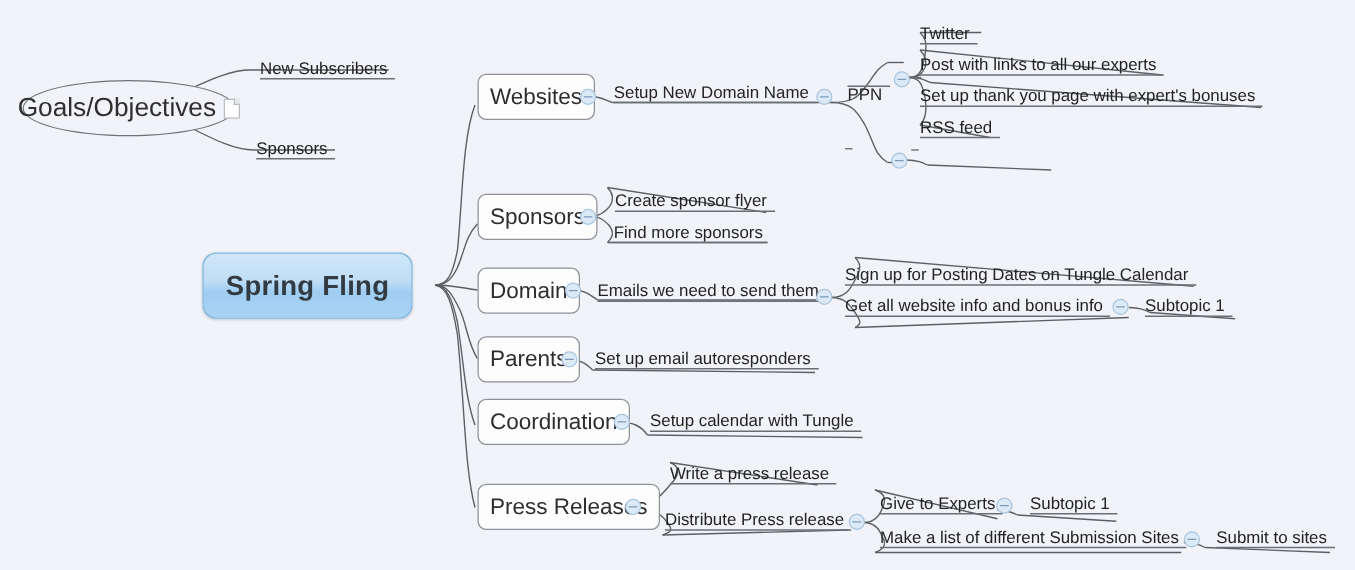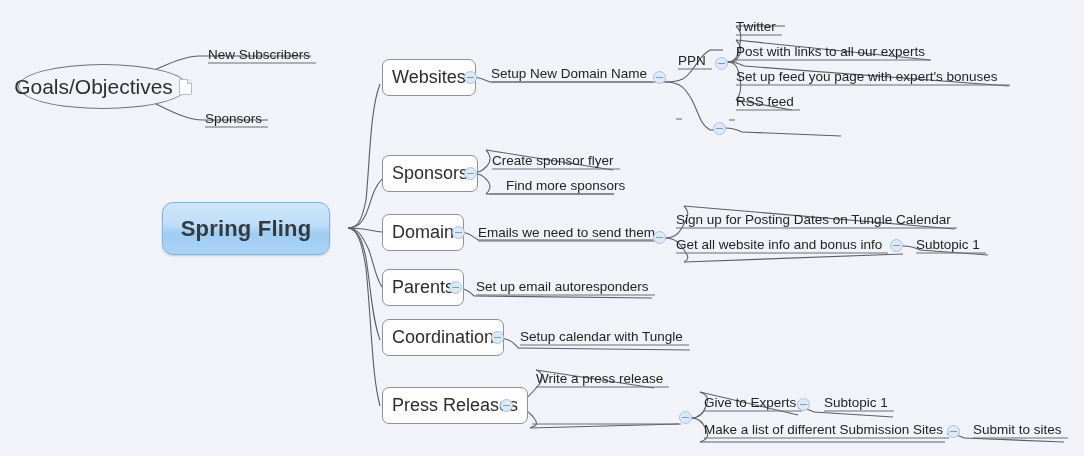--- a/index.html
+++ b/index.html
@@ -268,56 +268,56 @@
   <div class="node branch-node" style="left:382px; top:59px;">
     <span>Websites</span>
   </div>
   <div class="toggle" style="left:464px; top:71px;"></div>
 
   <div class="node text-node t13" style="left:491px; top:66px;">
     <span>Setup New Domain Name</span>
   </div>
   <div class="toggle" style="left:653px; top:71px;"></div>
 
-  <div class="node text-node t13" style="left:678px; top:53px;text-align:right;">
+  <div class="node text-node t13" style="left:678px; top:68px;text-align:right;">
     <span>PPN</span>
   </div>
   <div class="toggle" style="left:715px; top:57px;"></div>
 
   <div class="node text-node t13" style="left:676px; top:118px;">
     <span></span>
   </div>
   <div class="toggle" style="left:713px; top:122px;"></div>
 
   <div class="node text-node t13" style="left:736px; top:19px;">
     <span>Twitter</span>
   </div>
   <div class="node text-node t13" style="left:736px; top:44px;">
     <span>Post with links to all our experts</span>
   </div>
   <div class="node text-node t13" style="left:736px; top:69px;">
-    <span>Set up feed you page with expert's bonuses</span>
+    <span>Set up thank you page with expert's bonuses</span>
   </div>
   <div class="node text-node t13" style="left:736px; top:94px;">
     <span>RSS feed</span>
   </div>
 
   <div class="node text-node t13" style="left:729px; top:119px;">
     <span></span>
   </div>
 
   <div class="node branch-node" style="left:382px; top:155px;">
     <span>Sponsors</span>
   </div>
   <div class="toggle" style="left:464px; top:167px;"></div>
 
   <div class="node text-node t13" style="left:492px; top:153px;">
     <span>Create sponsor flyer</span>
   </div>
-  <div class="node text-node t13" style="left:486px; top:178px;padding-left:20px;">
+  <div class="node text-node t13" style="left:471px; top:178px;padding-left:20px;">
     <span>Find more sponsors</span>
   </div>
 
   <div class="node branch-node" style="left:382px; top:214px;">
     <span>Domain</span>
   </div>
   <div class="toggle" style="left:452px; top:226px;"></div>
 
   <div class="node text-node t13" style="left:478px; top:225px;">
     <span>Emails we need to send them</span>
@@ -355,20 +355,23 @@
 
   <div class="node branch-node" style="left:382px; top:387px;">
     <span>Press Releases</span>
   </div>
   <div class="toggle" style="left:500px; top:399px;"></div>
 
   <div class="node text-node t13" style="left:536px; top:371px;align-items:flex-end;">
     <span>Write a press release</span>
   </div>
 
+  <div class="node text-node t13" style="left:532px; top:408px;">
+    <span>Distribute Press release</span>
+  </div>
   <div class="toggle" style="left:679px; top:411px;"></div>
 
   <div class="node text-node t13" style="left:704px; top:395px;">
     <span>Give to Experts</span>
   </div>
   <div class="toggle" style="left:797px; top:398px;"></div>
   <div class="node text-node t13" style="left:824px; top:395px;">
     <span>Subtopic 1</span>
   </div>
 

